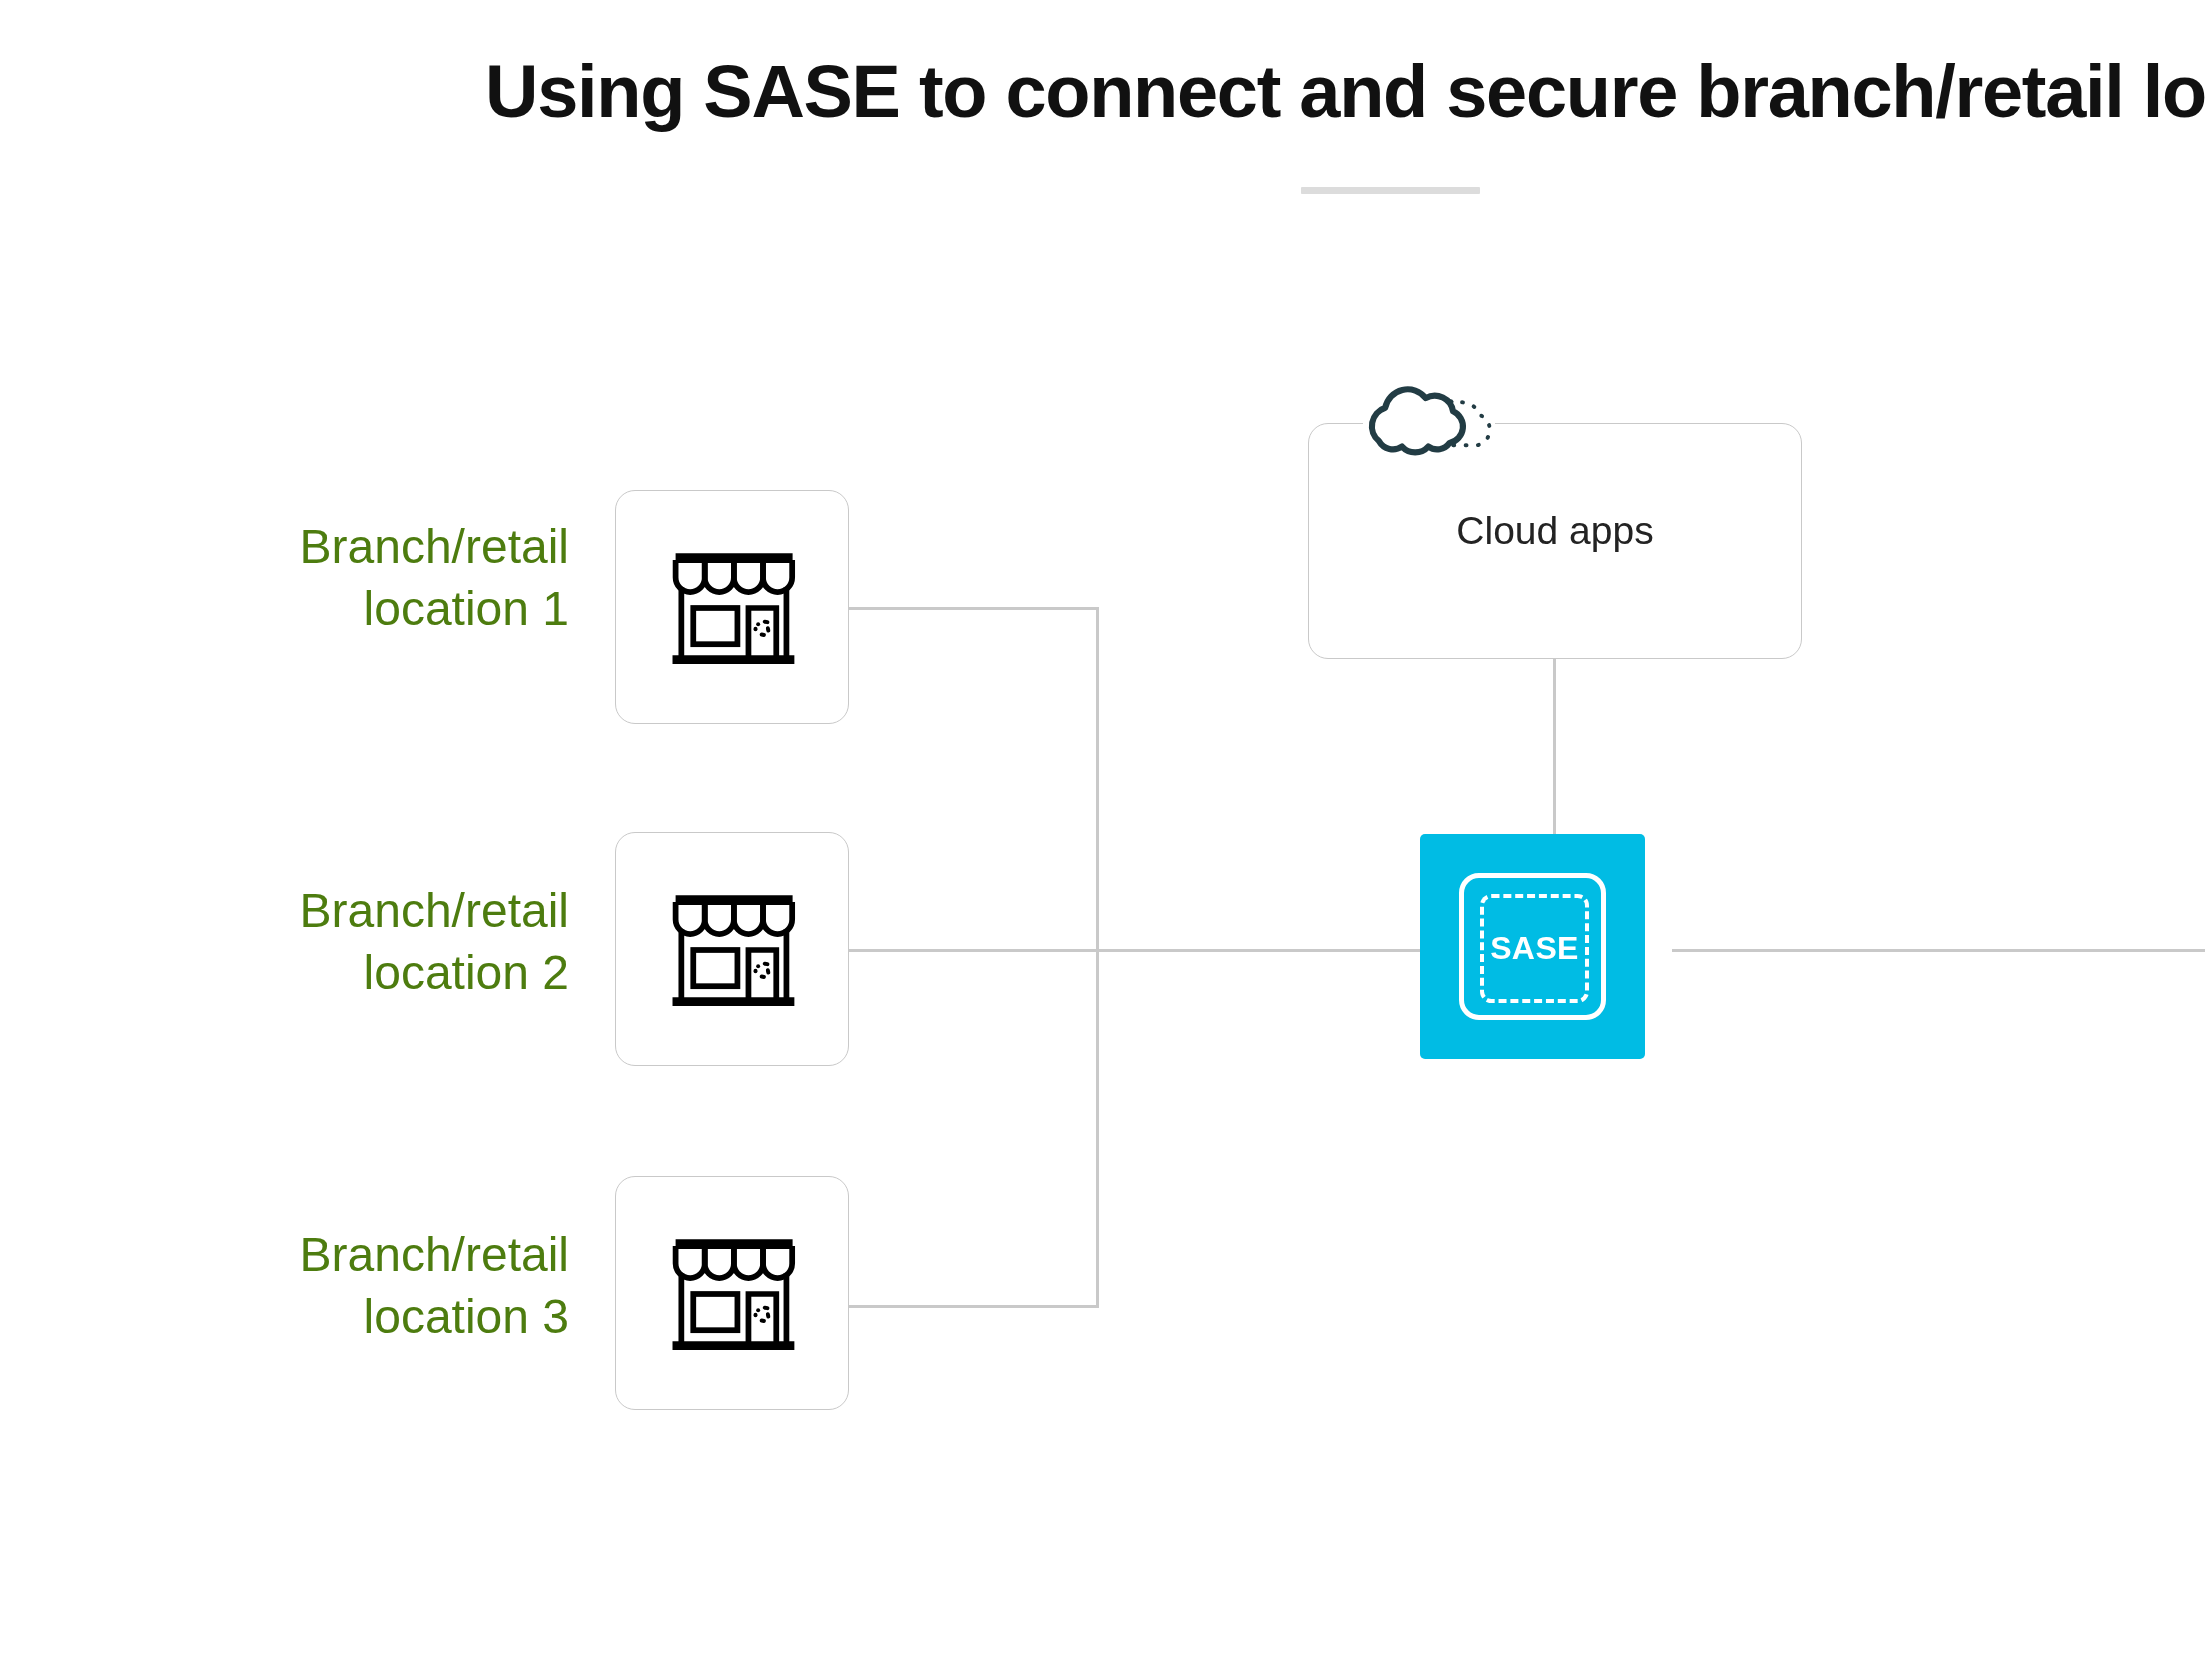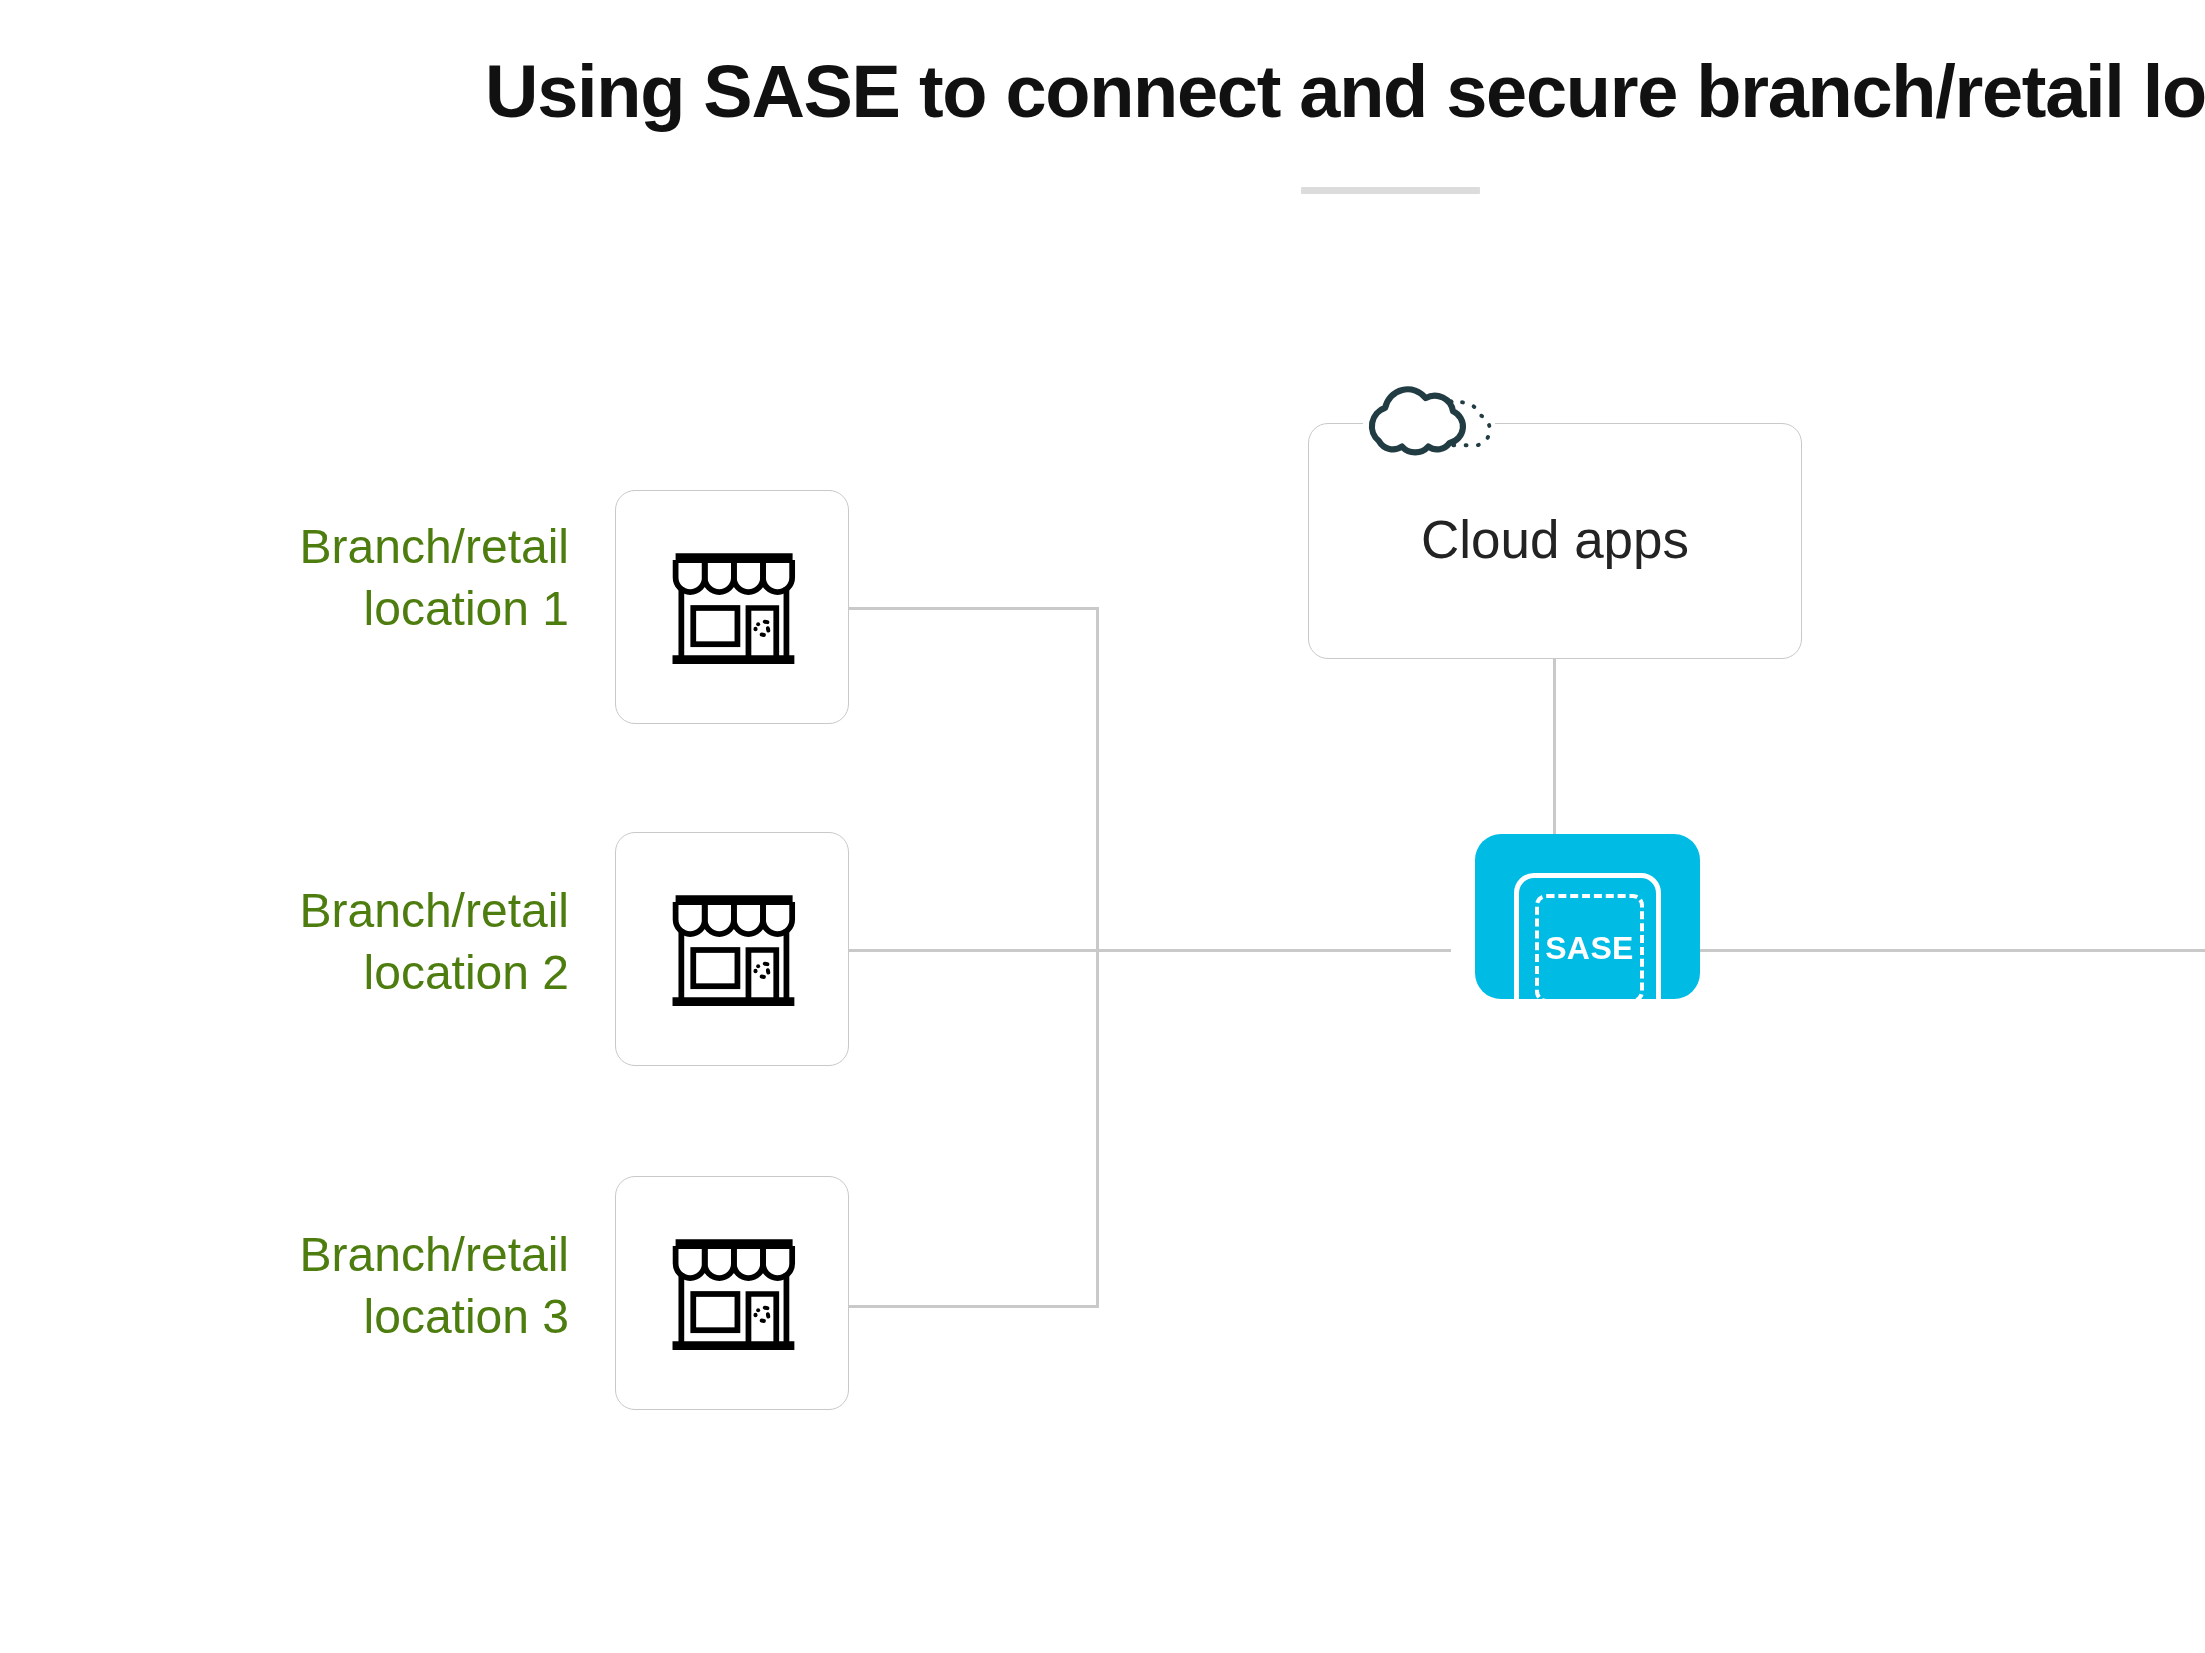--- a/index.html
+++ b/index.html
@@ -39,22 +39,22 @@
   }
   .label.right{text-align:right;}
 
   
   .wire{position:absolute;background:#c9c9c9;}
   .wire.h{height:2.6px;}
   .wire.v{width:2.6px;}
 
   
   #sase-tile{
-    position:absolute;left:1475px;top:834px;width:225px;height:165px;
-    background:#00bce4;border-radius:26px;
+    position:absolute;left:1420px;top:834px;width:225px;height:225px;
+    background:#00bce4;border-radius:5px;
   }
   #sase-ring{
     position:absolute;left:39px;top:39px;width:147px;height:147px;
     border:5.7px solid #ffffff;border-radius:20px;box-sizing:border-box;
   }
   #sase-dashed{
     position:absolute;left:16px;top:16px;width:109px;height:109px;
     border:4.9px dashed #ffffff;border-radius:11.5px;box-sizing:border-box;
     display:flex;align-items:center;justify-content:center;
   }
@@ -64,21 +64,21 @@
   }
 
   
   #cloud-card{
     position:absolute;left:1308px;top:423px;width:494px;height:236px;
     border:1.8px solid #c9c9c9;border-radius:20px;background:#ffffff;
     box-sizing:border-box;
   }
   #cloud-label{
     position:absolute;left:1308px;top:509px;width:494px;
-    text-align:center;font-size:53px;color:#232323;
+    text-align:center;font-size:39px;color:#232323;
   }
   #cloud-icon{position:absolute;left:1356px;top:373px;width:150px;height:110px;}
   #cloud-notch{
     position:absolute;left:1363px;top:420px;width:132px;height:8px;
     background:#ffffff;
   }
 
   svg{display:block;overflow:visible;}
 </style>
 </head>

